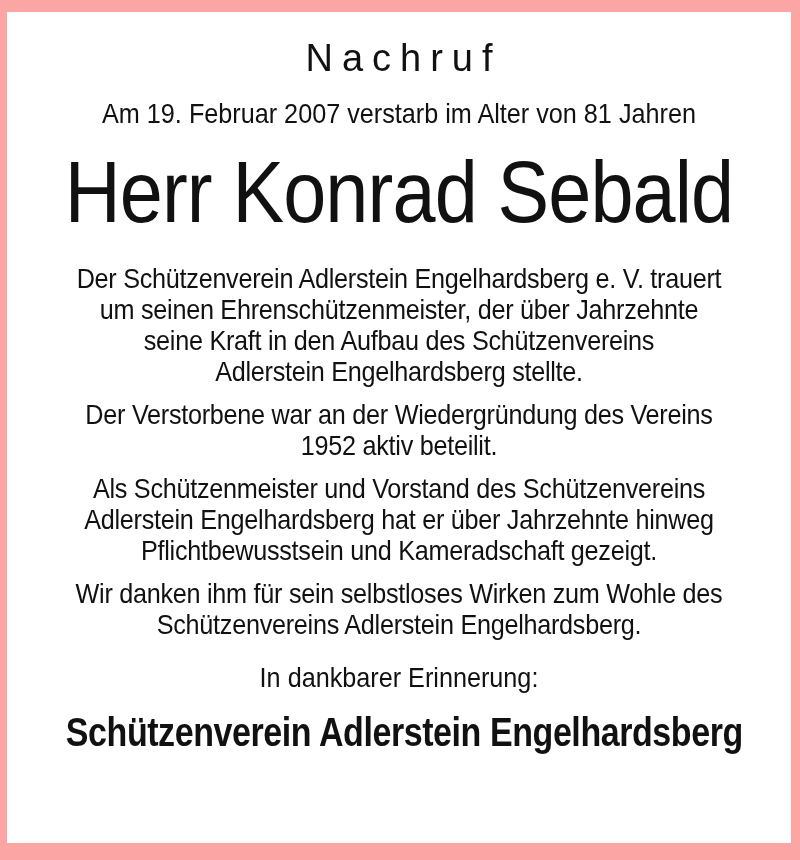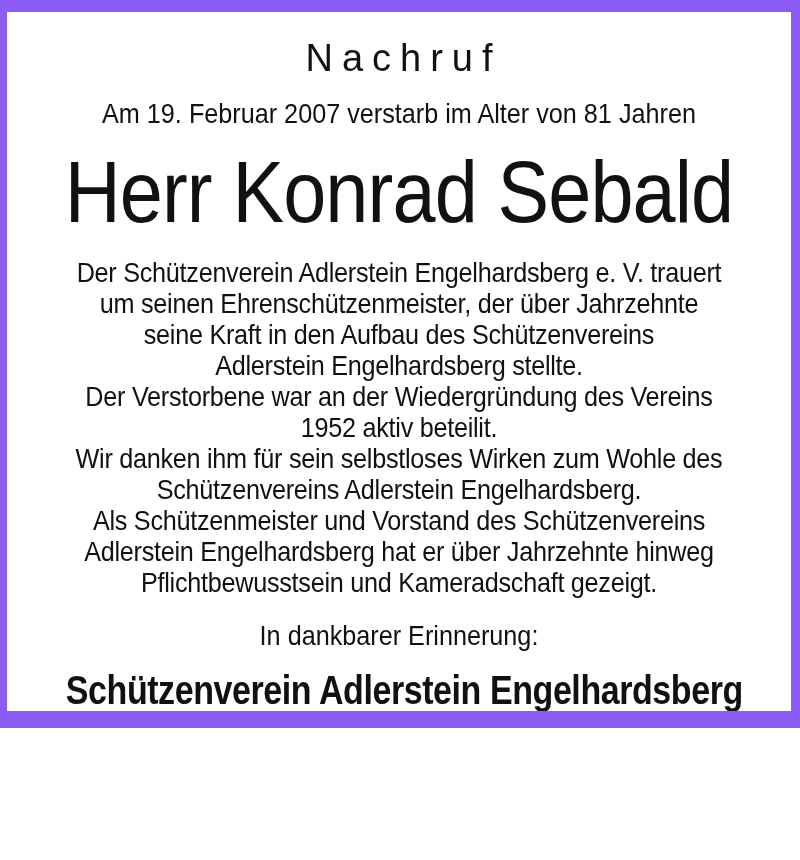--- a/index.html
+++ b/index.html
@@ -4,22 +4,22 @@
 <style>
   html, body {
     margin: 0;
     padding: 0;
     background: #ffffff;
     font-family: "Liberation Sans", sans-serif;
   }
   .frame {
     position: relative;
     width: 800px;
-    height: 728px;
-    background: #8b5cf6;
+    height: 860px;
+    background: #fca5a5;
     box-sizing: border-box;
     padding: 12px 9px 17px 7px;
     overflow: hidden;
   }
   .page {
     width: 100%;
     height: 100%;
     background: #ffffff;
     color: #111111;
     text-align: center;
@@ -44,23 +44,24 @@
   .name {
     margin-top: 14px;
     font-size: 88px;
     line-height: 96px;
     font-weight: 400;
     white-space: nowrap;
     transform: scaleX(0.88);
     letter-spacing: -1px;
   }
   .paragraph {
+    margin-top: 12px;
   }
   .paragraph.first {
-    margin-top: 17px;
+    margin-top: 23px;
   }
   .p-line {
     font-size: 28px;
     line-height: 31px;
     white-space: nowrap;
     transform: scaleX(0.90);
     letter-spacing: -0.3px;
   }
   .closing {
     margin-top: 22px;
@@ -98,28 +99,28 @@
       <div class="p-line">Adlerstein Engelhardsberg stellte.</div>
     </div>
 
     <div class="paragraph">
       <div class="p-line">Der Verstorbene war an der Wiedergründung des Vereins</div>
       <div class="p-line">1952 aktiv beteilit.</div>
     </div>
 
 
     <div class="paragraph">
-      <div class="p-line">Wir danken ihm für sein selbstloses Wirken zum Wohle des</div>
-      <div class="p-line">Schützenvereins Adlerstein Engelhardsberg.</div>
+      <div class="p-line">Als Schützenmeister und Vorstand des Schützenvereins</div>
+      <div class="p-line">Adlerstein Engelhardsberg hat er über Jahrzehnte hinweg</div>
+      <div class="p-line">Pflichtbewusstsein und Kameradschaft gezeigt.</div>
     </div>
 
     <div class="paragraph">
-      <div class="p-line">Als Schützenmeister und Vorstand des Schützenvereins</div>
-      <div class="p-line">Adlerstein Engelhardsberg hat er über Jahrzehnte hinweg</div>
-      <div class="p-line">Pflichtbewusstsein und Kameradschaft gezeigt.</div>
+      <div class="p-line">Wir danken ihm für sein selbstloses Wirken zum Wohle des</div>
+      <div class="p-line">Schützenvereins Adlerstein Engelhardsberg.</div>
     </div>
 
     <div class="closing">In dankbarer Erinnerung:</div>
 
     <div class="signature">Schützenverein Adlerstein Engelhardsberg</div>
 
   </div>
 </div>
 
 </body></html>

